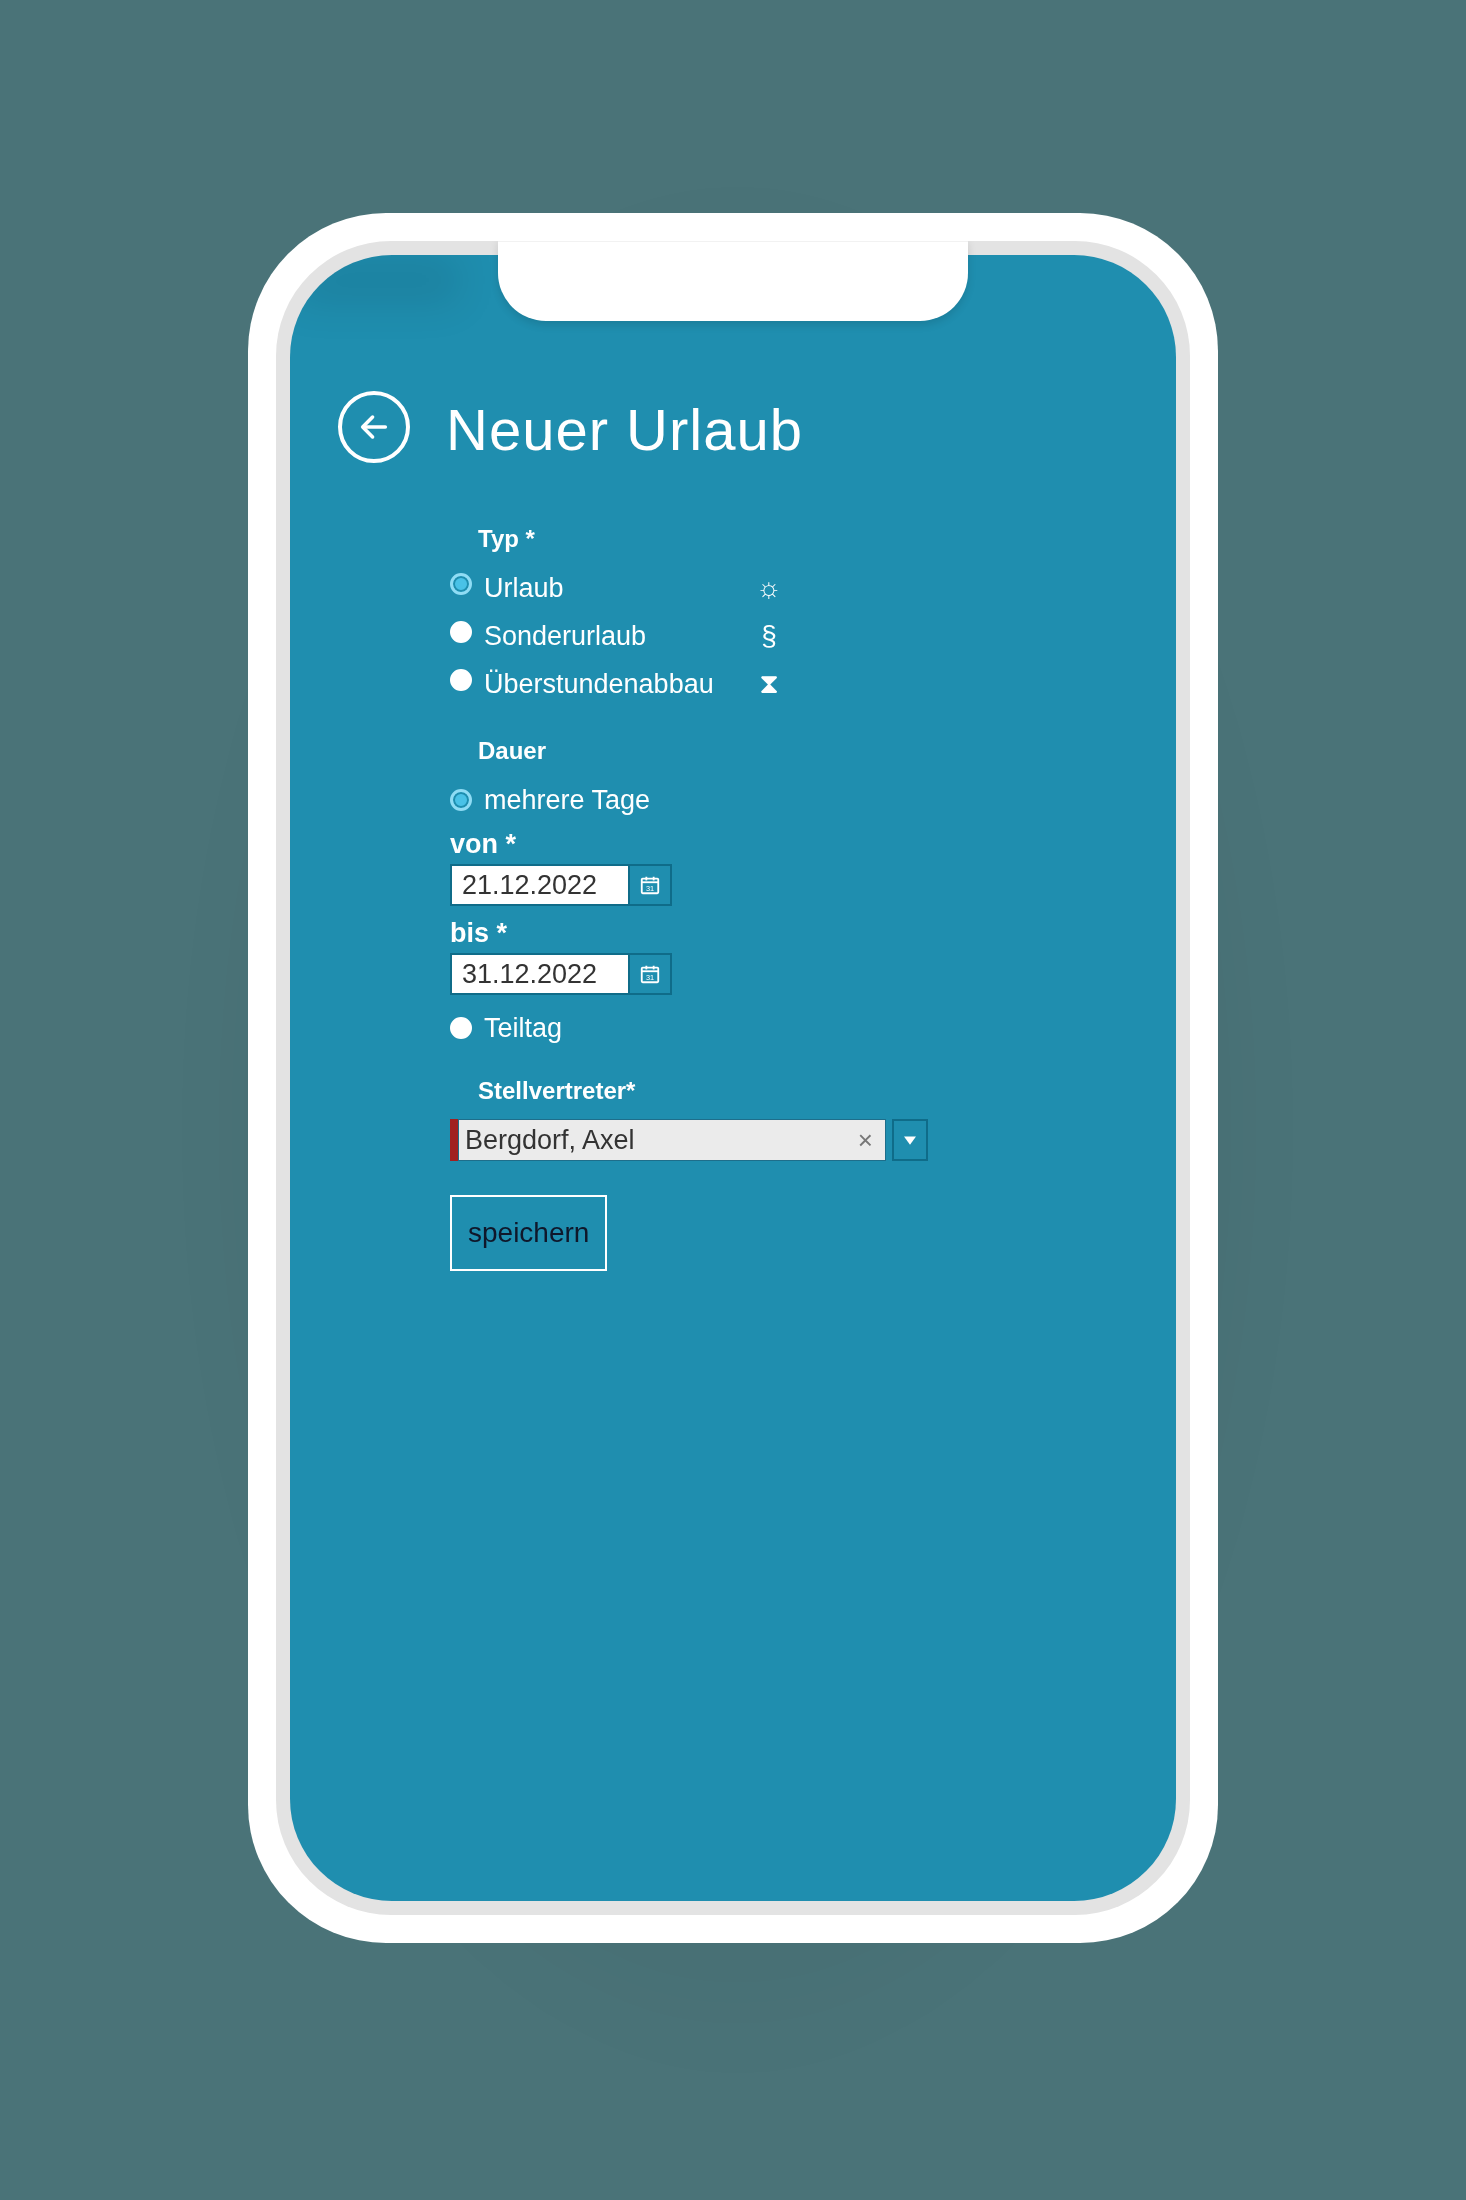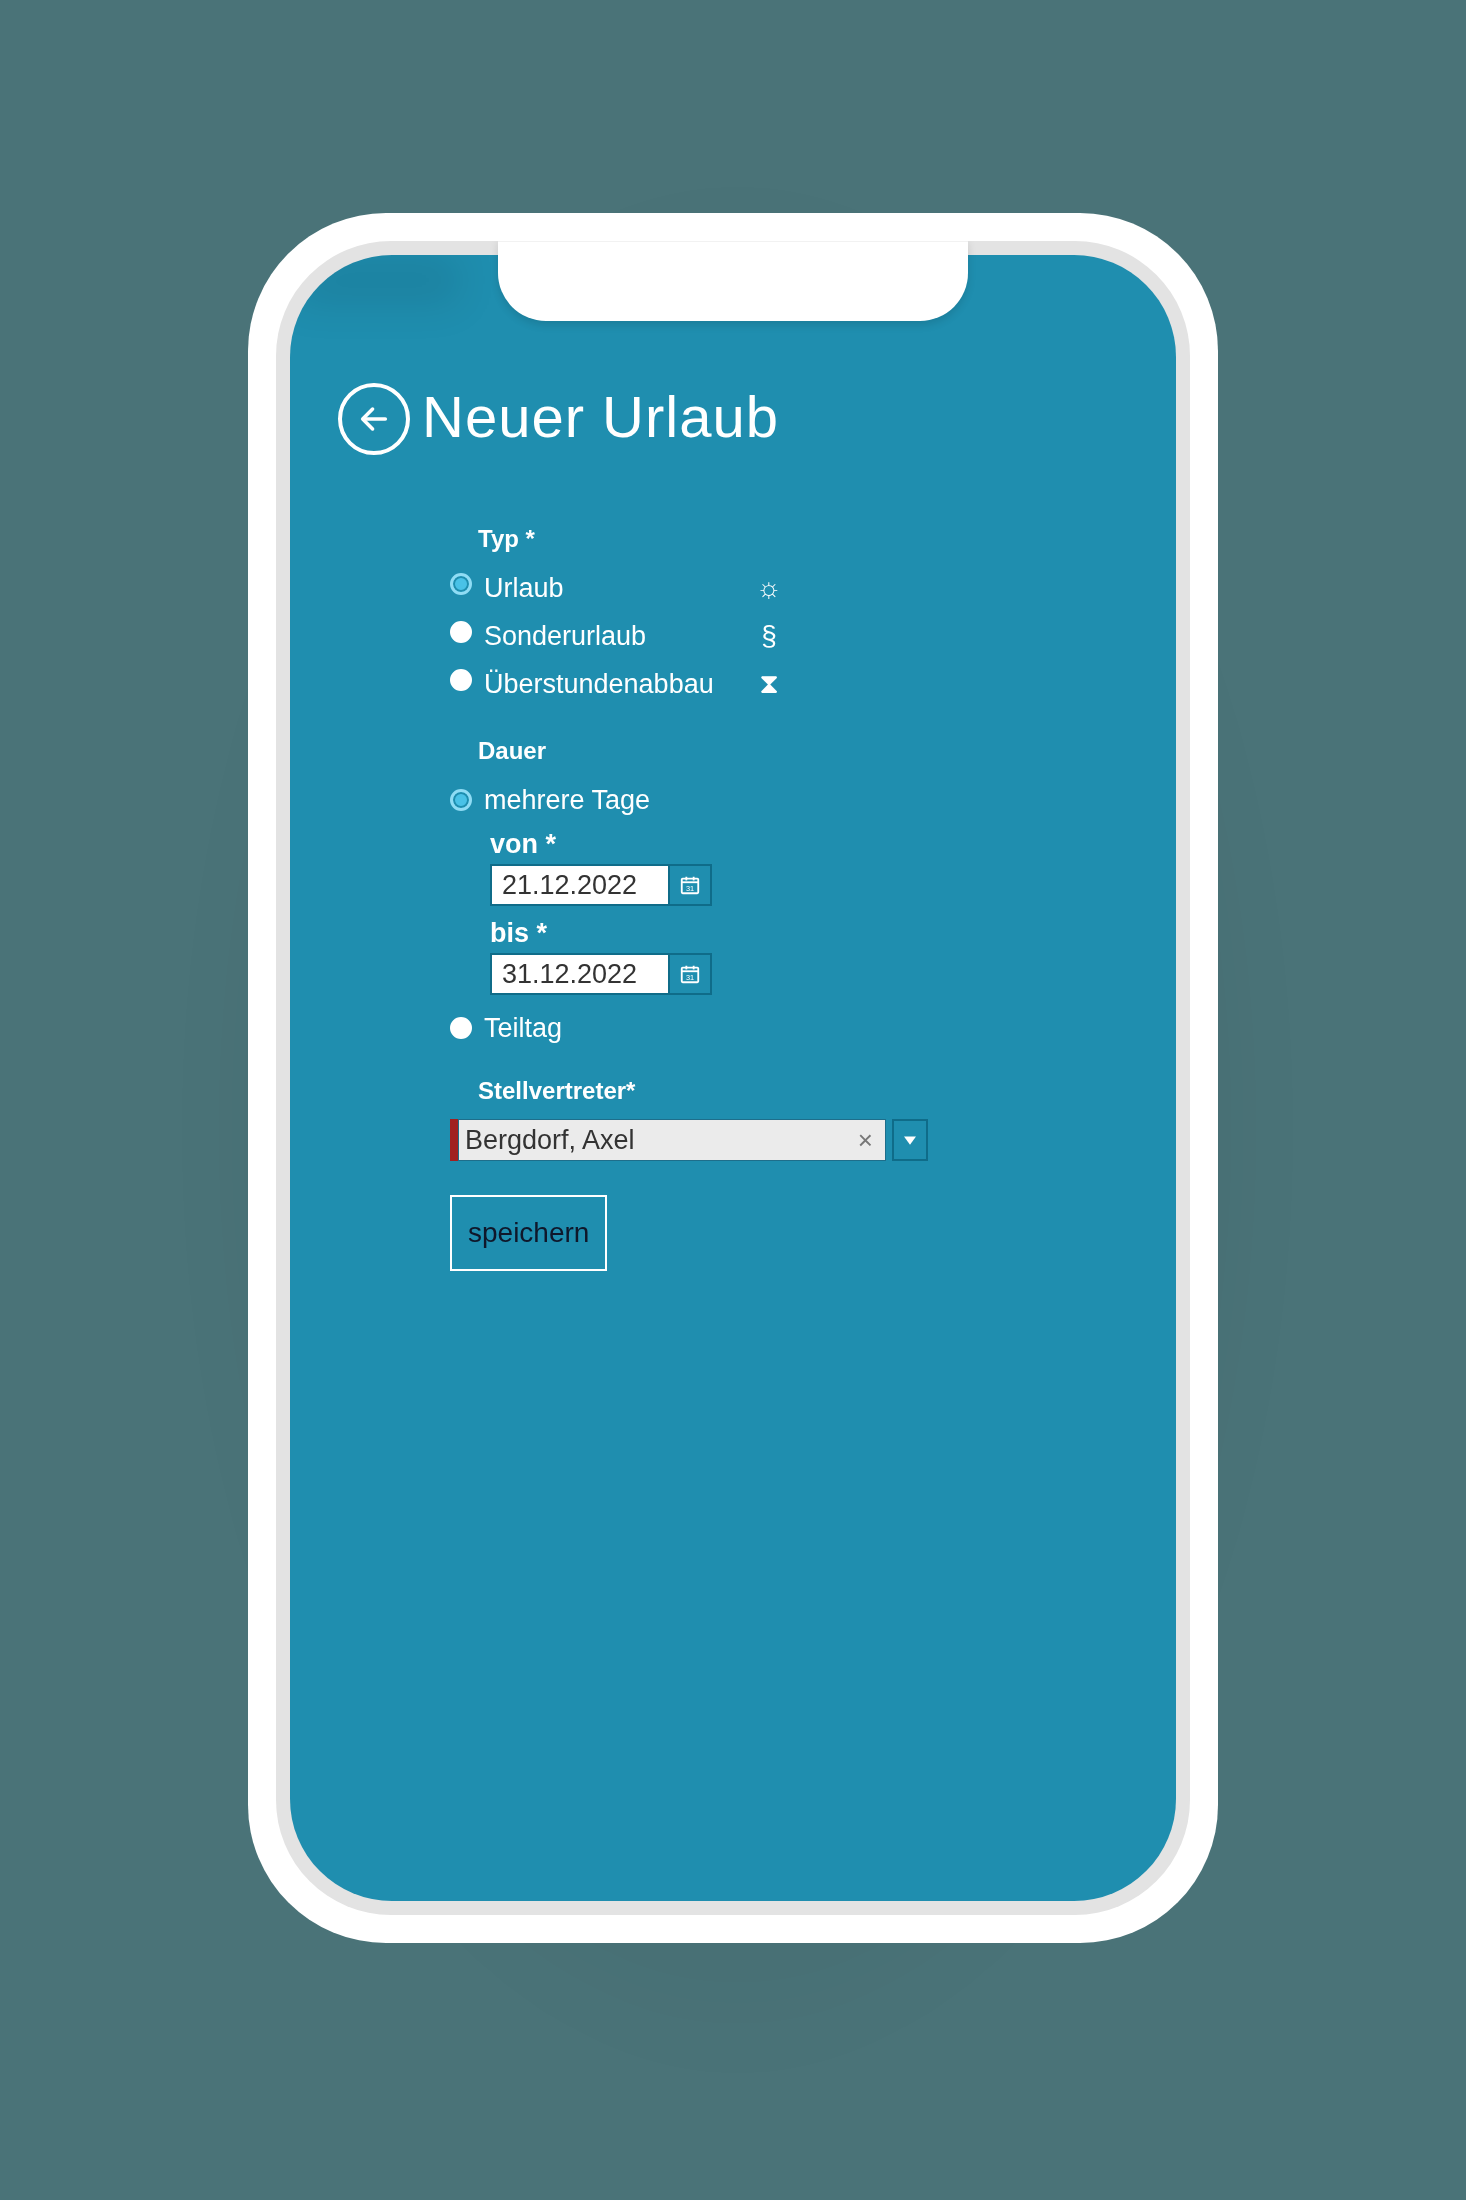--- a/index.html
+++ b/index.html
@@ -73,24 +73,24 @@
     background: rgba(0,0,0,0.25);
     filter: blur(20px);
     border-top-left-radius: 100px;
     opacity: 0.35;
   }
 
   
   .header-row {
     position: absolute;
     left: 48px;
-    top: 128px;
+    top: 136px;
     display: flex;
-    align-items: flex-start;
-    gap: 12px;
+    align-items: flex-end;
+    gap: 36px;
   }
   .back-btn {
     width: 72px;
     height: 72px;
     border: 4px solid #ffffff;
     border-radius: 50%;
     display: flex;
     align-items: center;
     justify-content: center;
     box-sizing: border-box;
@@ -172,21 +172,20 @@
     background: #ffffff;
   }
 
   .option-label {
     font-size: 27px;
   }
 
   .spacer { height: 26px; }
 
   .sub-group {
-    margin-left: 40px;
   }
   .field-label {
     font-weight: 600;
     font-size: 27px;
     margin-top: 8px;
     margin-bottom: 4px;
   }
   .date-block {
     display:flex;
     align-items:center;

